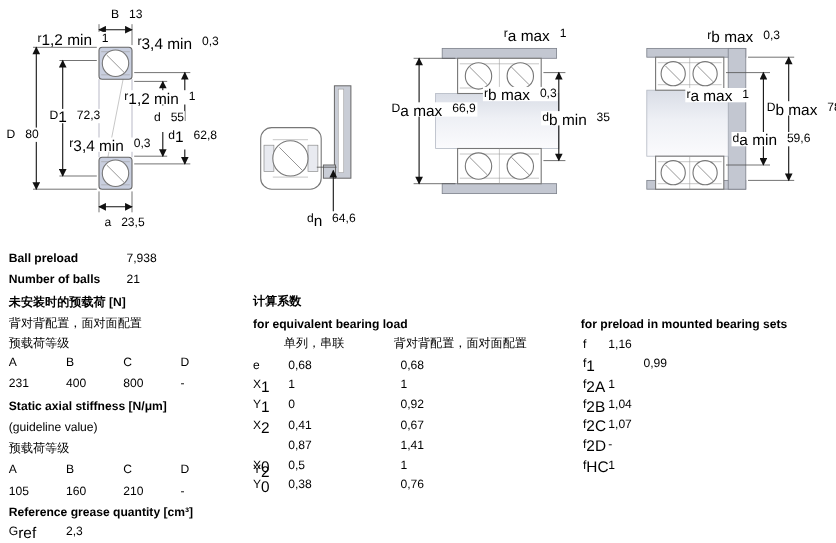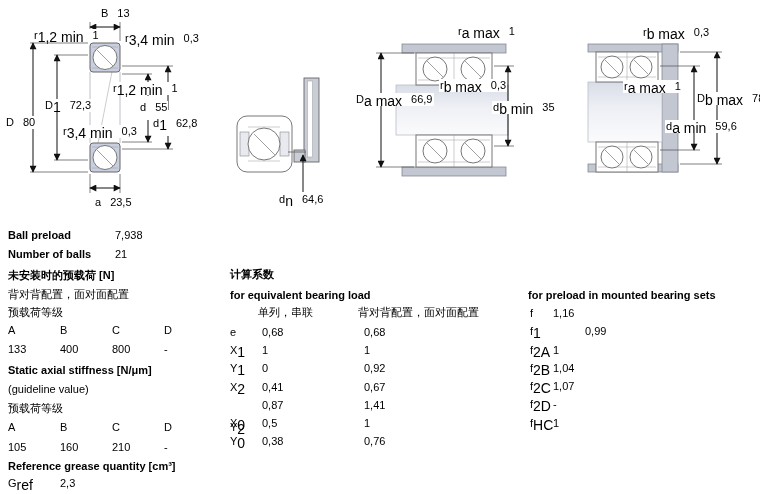--- a/index.html
+++ b/index.html
@@ -203,21 +203,21 @@
 <div class="lbl b" style="left:8px;top:248px">Number of balls</div>
 <div class="lbl" style="left:115px;top:248px">21</div>
 
 <div class="lbl b" style="left:8px;top:269px">未安装时的预载荷 [N]</div>
 <div class="lbl" style="left:8px;top:288px">背对背配置，面对面配置</div>
 <div class="lbl" style="left:8px;top:306px">预载荷等级</div>
 <div class="lbl" style="left:8px;top:324px">A</div>
 <div class="lbl" style="left:60px;top:324px">B</div>
 <div class="lbl" style="left:112px;top:324px">C</div>
 <div class="lbl" style="left:164px;top:324px">D</div>
-<div class="lbl" style="left:8px;top:343px">133</div>
+<div class="lbl" style="left:8px;top:343px">231</div>
 <div class="lbl" style="left:60px;top:343px">400</div>
 <div class="lbl" style="left:112px;top:343px">800</div>
 <div class="lbl" style="left:164px;top:343px">-</div>
 
 <div class="lbl b" style="left:8px;top:364px">Static axial stiffness [N/μm]</div>
 <div class="lbl" style="left:8px;top:383px">(guideline value)</div>
 <div class="lbl" style="left:8px;top:402px">预载荷等级</div>
 <div class="lbl" style="left:8px;top:421px">A</div>
 <div class="lbl" style="left:60px;top:421px">B</div>
 <div class="lbl" style="left:112px;top:421px">C</div>

